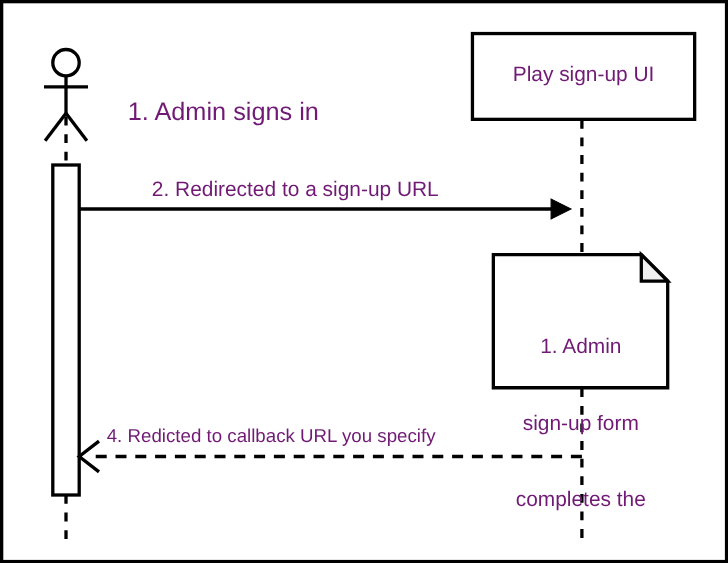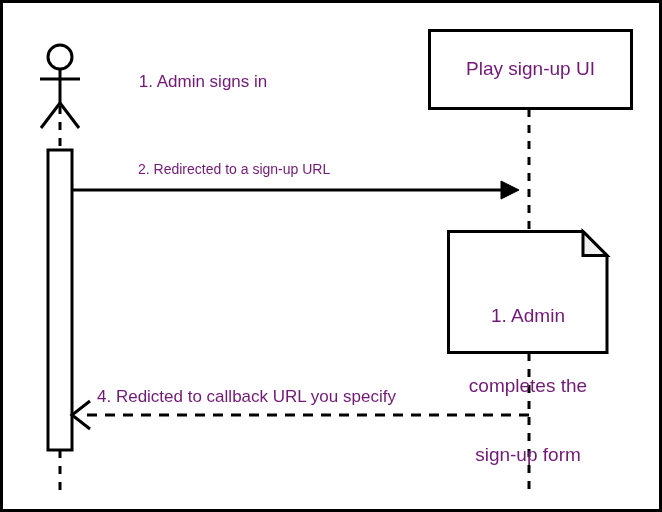--- a/index.html
+++ b/index.html
@@ -31,33 +31,33 @@
     color: #701a75;
     font-family: "Liberation Sans", sans-serif;
     white-space: pre;
     line-height: 1.22;
   }
   #label-step1 {
     left: 97px;
     top: 31px;
     width: 212px;
     text-align: center;
-    font-size: 17px;
+    font-size: 23px;
   }
   #label-participant {
     left: 430px;
     top: 57px;
     width: 201px;
     text-align: center;
     font-size: 19px;
   }
   #label-step2 {
     left: 138px;
     top: 161px;
-    font-size: 14px;
+    font-size: 19px;
     text-align: center;
   }
   #label-note {
     left: 449px;
     top: 258px;
     width: 158px;
     text-align: center;
     font-size: 19px;
   }
   #label-step4 {
@@ -108,19 +108,19 @@
   <div class="lbl" id="label-step1">
     <div>1. Admin signs in</div>
   </div>
 
   <div class="lbl" id="label-participant">Play sign-up UI</div>
 
   <div class="lbl" id="label-step2">2. Redirected to a sign-up URL</div>
 
   <div class="lbl" id="label-note">
     <div>1. Admin</div>
+    <div>sign-up form</div>
     <div>completes the</div>
-    <div>sign-up form</div>
   </div>
 
   <div class="lbl" id="label-step4">4. Redicted to callback URL you specify</div>
 
 </div>
 
 </body></html>

